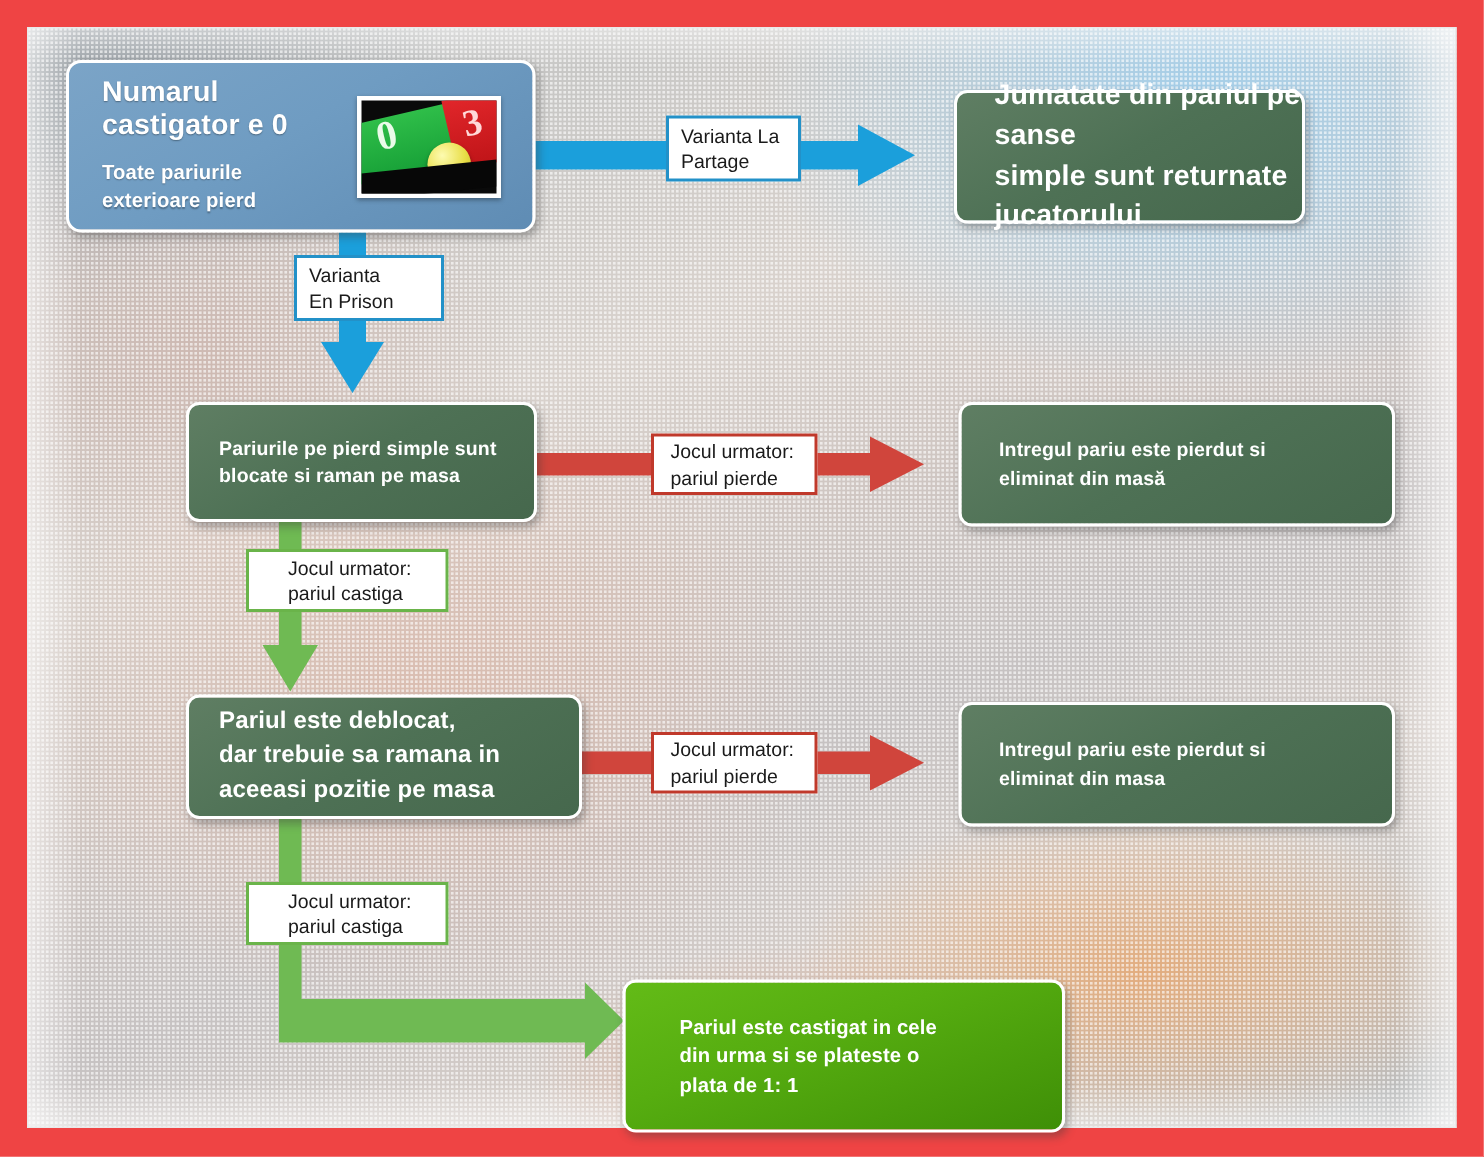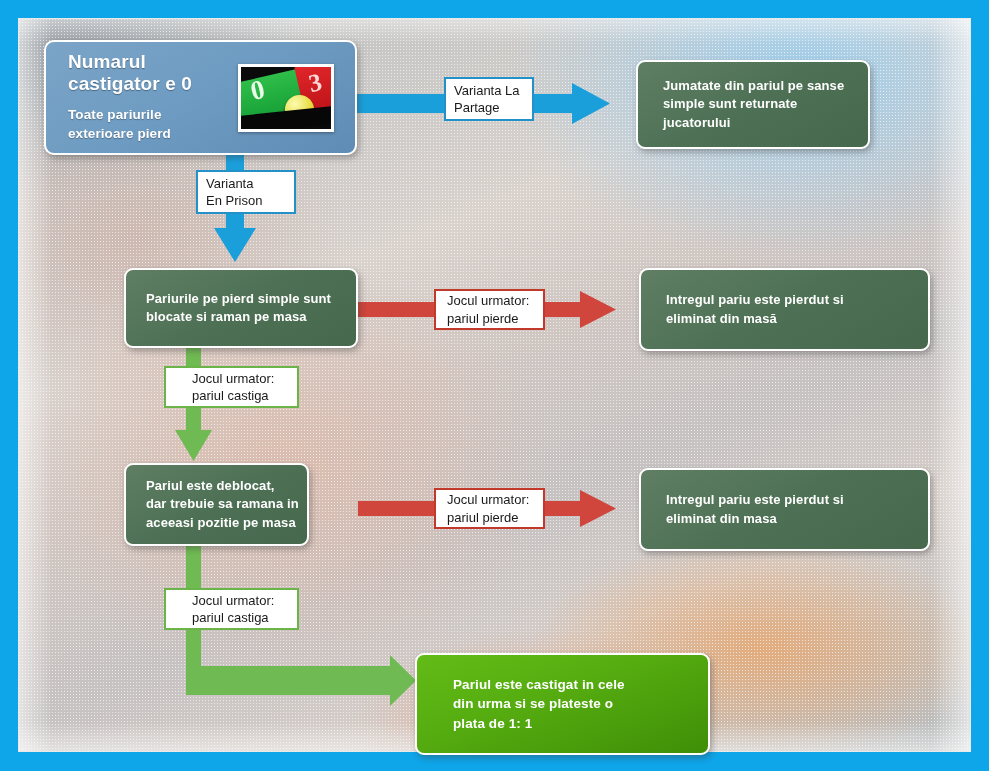--- a/index.html
+++ b/index.html
@@ -3,21 +3,21 @@
 <meta charset="utf-8">
 <style>
   html,body{margin:0;padding:0;}
   body{
     width:989px;height:771px;overflow:hidden;
     background:#ffffff;
     font-family:"Liberation Sans", sans-serif;
   }
   #canvas{
     position:relative;width:989px;height:771px;
-    background:#0ea5e9;
+    background:#ef4444;
   }
 
   
   #photo{
     position:absolute;left:18px;top:18px;width:953px;height:734px;
     overflow:hidden;
     background:
       
       radial-gradient(ellipse 420px 260px at 82% 8%, rgba(150,205,240,.85), rgba(150,205,240,0) 70%),
       
@@ -119,24 +119,24 @@
     position:absolute;left:44px;top:28px;width:29px;height:29px;border-radius:50%;
     background:radial-gradient(circle at 34% 30%,#fdfbb0,#e8dd46 55%,#b9ae21);
     box-shadow:0 2px 3px rgba(0,0,0,.5);
   }
   #roulette .shade{
     position:absolute;left:0;bottom:0;width:100%;height:18px;background:#070707;
     transform:skewY(-6deg);
   }
 
   
-  #green-1{left:636px;top:60px;width:234px;height:89px;padding:0 0 0 25px;font-size:13px;}
+  #green-1{left:636px;top:60px;width:234px;height:89px;padding:0 0 0 25px;font-size:19px;}
   #green-2{left:124px;top:268px;width:234px;height:80px;padding:0 0 0 20px;font-size:13px;}
   #green-3{left:639px;top:268px;width:291px;height:83px;padding:0 0 0 25px;font-size:13px;}
-  #green-4{left:124px;top:463px;width:185px;height:83px;padding:0 0 0 20px;font-size:13px;}
+  #green-4{left:124px;top:463px;width:264px;height:83px;padding:0 0 0 20px;font-size:16px;}
   #green-5{left:639px;top:468px;width:291px;height:83px;padding:0 0 0 25px;font-size:13px;}
   #green-6{left:415px;top:629px;width:295px;height:102px;padding:0 0 0 36px;font-size:13.5px;margin-top:24px;}
 
   
   .label{
     position:absolute;box-sizing:border-box;background:#ffffff;
     font-size:13px;color:#1a1a1a;line-height:1.34;
     display:flex;align-items:center;white-space:pre-line;
     font-family:"Liberation Sans", sans-serif;
   }

